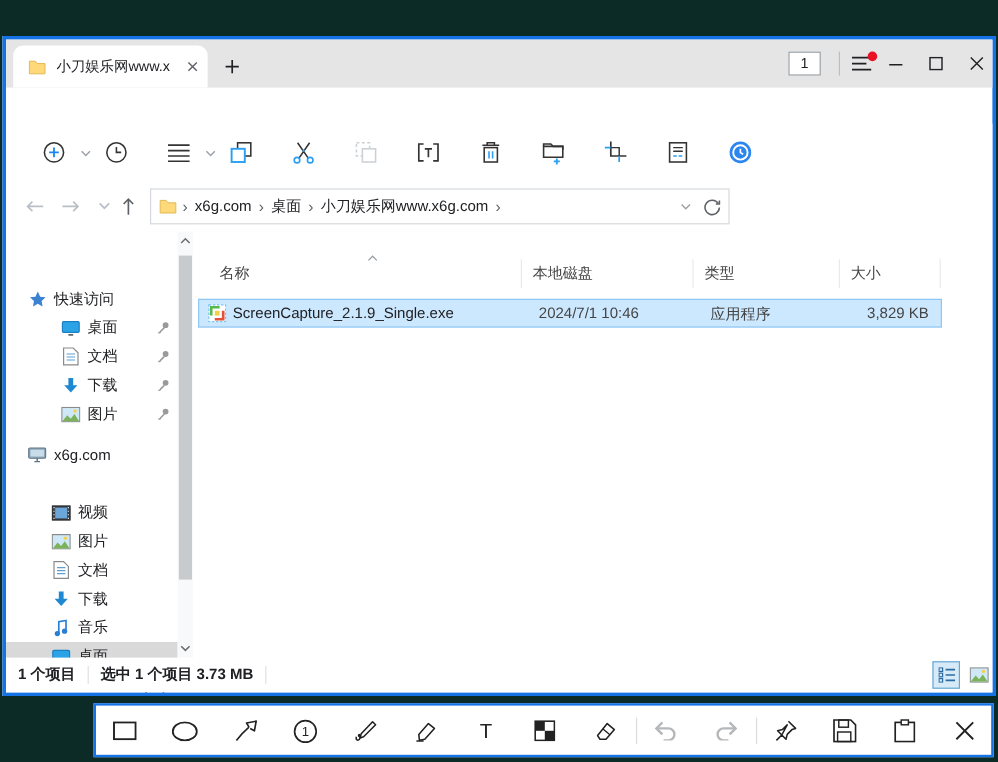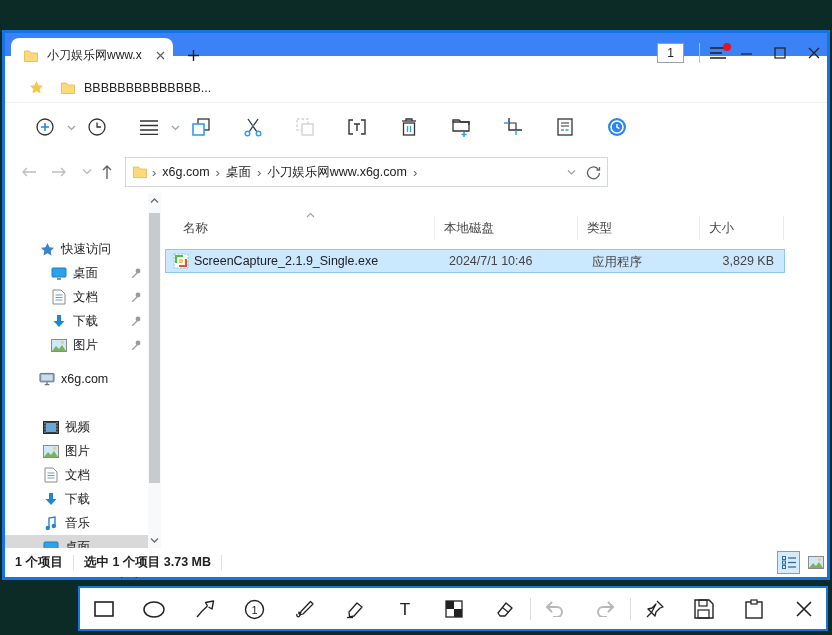--- a/index.html
+++ b/index.html
@@ -7,21 +7,21 @@
   body { font-family:"Liberation Sans","DejaVu Sans",sans-serif; }
   .stage { position:relative; width:832px; height:635px; background:#0c2b27; overflow:hidden; }
 
   
   .infobar { position:absolute; left:0; top:0; width:832px; height:30px; display:flex; align-items:center; gap:14px; padding-left:8px; color:#f2f5f4; font-size:14px; }
 
   
   .window { position:absolute; left:2px; top:30px; width:828px; height:550px; border:3px solid #1573e6; background:#fff; }
 
   
-  .tabbar { position:absolute; left:0; top:0; width:822px; height:23px; background:#3b82f6; }
+  .tabbar { position:absolute; left:0; top:0; width:822px; height:40px; background:#e5e5e5; }
   .tab { position:absolute; left:6px; top:5px; width:162px; height:35px; background:#fff; border-radius:8px 8px 0 0; display:flex; align-items:center; padding:0 8px 0 12px; }
   .tab-title { font-size:12px; color:#202124; white-space:nowrap; overflow:hidden; flex:1; margin-left:8px; }
   .newtab { position:absolute; left:176px; top:10px; width:24px; height:24px; display:flex; align-items:center; justify-content:center; }
   .counterbox { position:absolute; left:652px; top:10px; width:27px; height:20px; border:1px solid #9aa0a6; background:#fff; font-size:12px; color:#202124; display:flex; align-items:center; justify-content:center; }
   .tb-div { position:absolute; left:694px; top:10px; width:1px; height:20px; background:#b9bfc6; }
   .wbtn { position:absolute; top:8px; width:26px; height:24px; display:flex; align-items:center; justify-content:center; }
   .menu-red { position:absolute; left:14px; top:-3px; width:8px; height:8px; border-radius:50%; background:#e81224; }
 
   
   .favbar { position:absolute; left:0; top:40px; width:822px; height:30px; background:#fff; display:flex; align-items:center; border-bottom:1px solid #f1f3f4; }
@@ -43,21 +43,21 @@
   .search-input { border:none; outline:none; flex:1; min-width:0; font-size:12.5px; color:#80868b; margin-left:4px; font-family:inherit; }
 
   
   .main { position:absolute; left:0; top:160px; width:822px; height:355px; background:#fff; }
   .sidebar { position:absolute; left:0; top:0; width:143px; height:355px; }
   .srow { position:absolute; left:0; width:143px; height:24px; display:flex; align-items:center; font-size:12.5px; color:#202124; }
   .srow .sicon { width:16px; height:16px; display:flex; align-items:center; justify-content:center; flex:none; }
   .srow .slabel { margin-left:6px; white-space:nowrap; }
   .srow .pin { position:absolute; right:6px; top:6px; width:12px; height:12px; }
   .srow.sel { background:#d9d9d9; }
-  .ind0 { padding-left:34px; } .ind1 { padding-left:46px; } .ind2 { padding-left:38px; }
+  .ind0 { padding-left:18px; } .ind1 { padding-left:46px; } .ind2 { padding-left:38px; }
 
   .sscroll { position:absolute; left:143px; top:0; width:13px; height:355px; background:#f8f9fa; }
   .sthumb { position:absolute; left:1px; top:20px; width:11px; height:270px; background:#c8cbcd; }
 
   .filearea { position:absolute; left:156px; top:0; width:666px; height:355px; }
   .cols { position:absolute; left:0; top:0; width:666px; height:28px; font-size:12.5px; color:#444;margin-top:21px; }
   .colh { position:absolute; top:6px; white-space:nowrap; }
   .coldiv { position:absolute; top:2px; width:1px; height:24px; background:#e8eaed; }
   .filerow { position:absolute; left:4px; top:31px; width:620px; height:24px; background:#cce8ff; border:1px solid #8fc6f2; display:flex; align-items:center; font-size:12.5px; color:#202124;margin-top:25px; }
   .fcell { position:absolute; white-space:nowrap; }
@@ -123,33 +123,20 @@
             <rect x="1" y="1" width="10" height="10" fill="none" stroke="#202124" stroke-width="1.2"></rect>
           </svg>
       </div>
       <div class="wbtn" style="left:796px">
         <svg width="12" height="12" viewBox="0 0 12 12">
             <path d="M1 1l10 10M11 1L1 11" stroke="#202124" stroke-width="1.2"></path>
           </svg>
       </div>
     </div>
 
-    <div class="favbar">
-      <span style="margin-left:24px">
-        <svg width="15" height="15" viewBox="0 0 15 15">
-            <path d="M7.5 1l2 4.2 4.5.6-3.3 3.1.8 4.5-4-2.2-4 2.2.8-4.5L1 5.8l4.5-.6z" fill="#f7c843"></path>
-          </svg>
-      </span>
-      <span style="margin-left:16px">
-        <svg width="16" height="16" viewBox="0 0 16 16">
-            <path d="M1.5 3h5l1.5 2h6.5v8.5h-13z" fill="#fdd97a" stroke="#e3b64f" stroke-width="0.8"></path>
-          </svg>
-      </span>
-      <span style="margin-left:8px;font-size:12.5px;color:#202124">BBBBBBBBBBBBBB...</span>
-    </div>
 
     <div class="toolbar">
       <div class="ibtn" style="left:22px">
         <svg width="22" height="22" viewBox="0 0 22 22">
             <circle cx="11" cy="11" r="8" fill="none" stroke="#333" stroke-width="1.3"></circle>
             <path d="M11 7v8M7 11h8" stroke="#1886f2" stroke-width="1.5"></path>
           </svg>
       </div>
       <span class="chev" style="left:62px">
         <svg width="9" height="9" viewBox="0 0 9 9">

